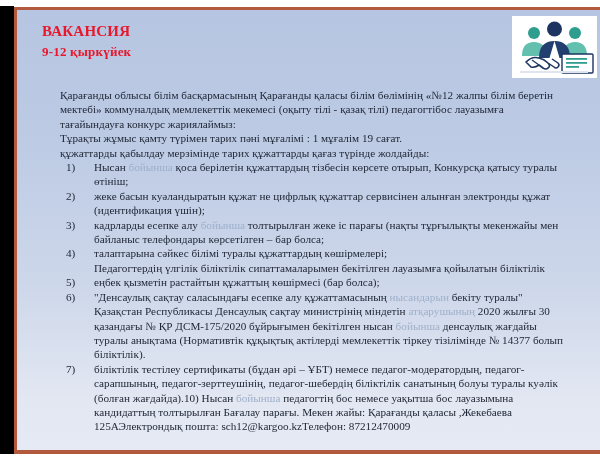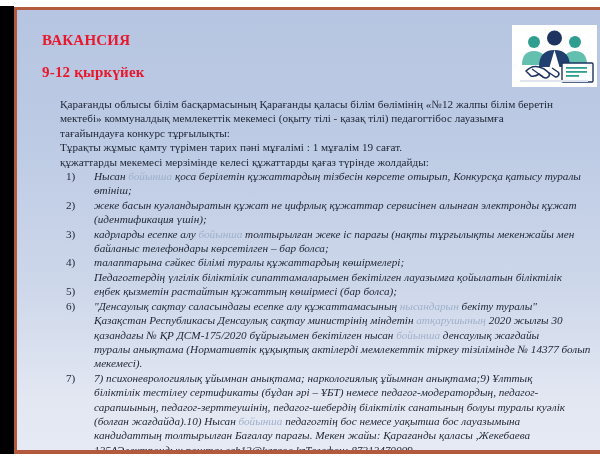--- a/index.html
+++ b/index.html
@@ -34,21 +34,21 @@
     width:586px;height:447px;
     border-top:3px solid #b35a3e;
     border-left:3px solid #b35a3e;
     border-bottom:3px solid #b35a3e;
     box-sizing:border-box;
     background:linear-gradient(to bottom,#b6c5e1 0%,#bccae4 28%,#cdd7ea 62%,#e2e7f2 88%,#e6eaf4 100%);
     overflow:hidden;
   }
   .inner{
     position:absolute;
-    left:3px;top:12px;
+    left:3px;top:3px;
     width:580px;height:438px;
   }
 
   
   .header{
     position:absolute;
     left:0;top:0;
     width:580px;height:62px;
   }
   .title-block{
@@ -58,24 +58,24 @@
     font-weight:bold;
     letter-spacing:.2px;
   }
   .title-main{
     font-size:15px;
     line-height:18px;
     display:block;
     white-space:nowrap;
   }
   .title-sub{
-    font-size:15px;
+    font-size:13px;
     line-height:18px;
     display:block;
-    margin-top:14px;
+    margin-top:3px;
     white-space:nowrap;
   }
 
   
   .logo{
     position:absolute;
     left:492px;top:3px;
     width:85px;height:62px;
     background:#ffffff;
     overflow:hidden;
@@ -106,21 +106,21 @@
     position:relative;
     padding-left:34px;
     margin:0;
   }
   .olist li .num{
     position:absolute;
     left:6px;top:0;
     width:24px;
     text-align:left;
   }
-  .olist li .txt{display:block;font-style:italic;}
+  .olist li .txt{display:block;}
   .olist li .txt .l{display:block;white-space:nowrap;}
 
   
   .faded{color:#9fb0cb;}
 
   
   .bottom-rule{
     position:absolute;
     left:14px;top:450px;
     width:586px;height:4px;
@@ -174,23 +174,23 @@
             <path d="M20 44 l7 5" stroke="#1d3461" stroke-width="1.2" fill="none"></path>
             <rect x="8" y="55" width="68" height="2" fill="#dfe4ef"></rect>
           </svg>
         </div>
       </div>
 
       <div class="body-copy">
 
         <p class="para">Қарағанды облысы білім басқармасының Қарағанды қаласы білім бөлімінің «№12 жалпы білім беретін</p>
         <p class="para">мектебі» коммуналдық мемлекеттік мекемесі (оқыту тілі - қазақ тілі)  педагогтібос лауазымға</p>
-        <p class="para">тағайындауға конкурс  тұрғылықты:</p>
+        <p class="para">тағайындауға конкурс  жариялаймыз:</p>
         <p class="para">Тұрақты жұмыс қамту түрімен тарих пәні  мұғалімі : 1 мұғалім 19 сағат.</p>
-        <p class="para">құжаттарды мекемесі мерзімінде келесі құжаттарды қағаз түрінде жолдайды:</p>
+        <p class="para">құжаттарды қабылдау мерзімінде тарих құжаттарды қағаз түрінде жолдайды:</p>
 
         <ul class="olist">
 
           <li>
             <span class="num">1)</span>
             <span class="txt">
               <span class="l">Нысан <span class="faded">бойынша</span> қоса берілетін құжаттардың тізбесін көрсете отырып, Конкурсқа қатысу туралы</span>
               <span class="l">өтініш;</span>
             </span>
           </li>
@@ -226,28 +226,27 @@
             </span>
           </li>
 
           <li>
             <span class="num">6)</span>
             <span class="txt">
               <span class="l">"Денсаулық сақтау саласындағы есепке алу құжаттамасының <span class="faded">нысандарын</span> бекіту туралы"</span>
               <span class="l">Қазақстан Республикасы Денсаулық сақтау министрінің міндетін <span class="faded">атқарушының</span> 2020 жылғы 30</span>
               <span class="l">қазандағы № ҚР ДСМ-175/2020 бұйрығымен бекітілген нысан <span class="faded">бойынша</span> денсаулық жағдайы</span>
               <span class="l">туралы анықтама (Нормативтік құқықтық актілерді мемлекеттік тіркеу тізілімінде № 14377 болып</span>
-              <span class="l">мекемесі).</span>
+              <span class="l">біліктілік).</span>
             </span>
           </li>
 
           <li>
             <span class="num">7)</span>
             <span class="txt">
-              <span class="l">7) психоневрологиялық ұйымнан анықтама; наркологиялық ұйымнан анықтама;9) Ұлттық</span>
               <span class="l">біліктілік тестілеу сертификаты (бұдан әрі – ҰБТ) немесе педагог-модератордың, педагог-</span>
               <span class="l">сарапшының, педагог-зерттеушінің, педагог-шебердің біліктілік санатының болуы туралы куәлік</span>
               <span class="l">(болған жағдайда).10) Нысан <span class="faded">бойынша</span> педагогтің бос немесе уақытша бос лауазымына</span>
               <span class="l">кандидаттың толтырылған Бағалау парағы.  Мекен жайы: Қарағанды қаласы ,Жекебаева</span>
               <span class="l">125АЭлектрондық пошта: sch12@kargoo.kzТелефон: 87212470009</span>
             </span>
           </li>
 
         </ul>
       </div>

